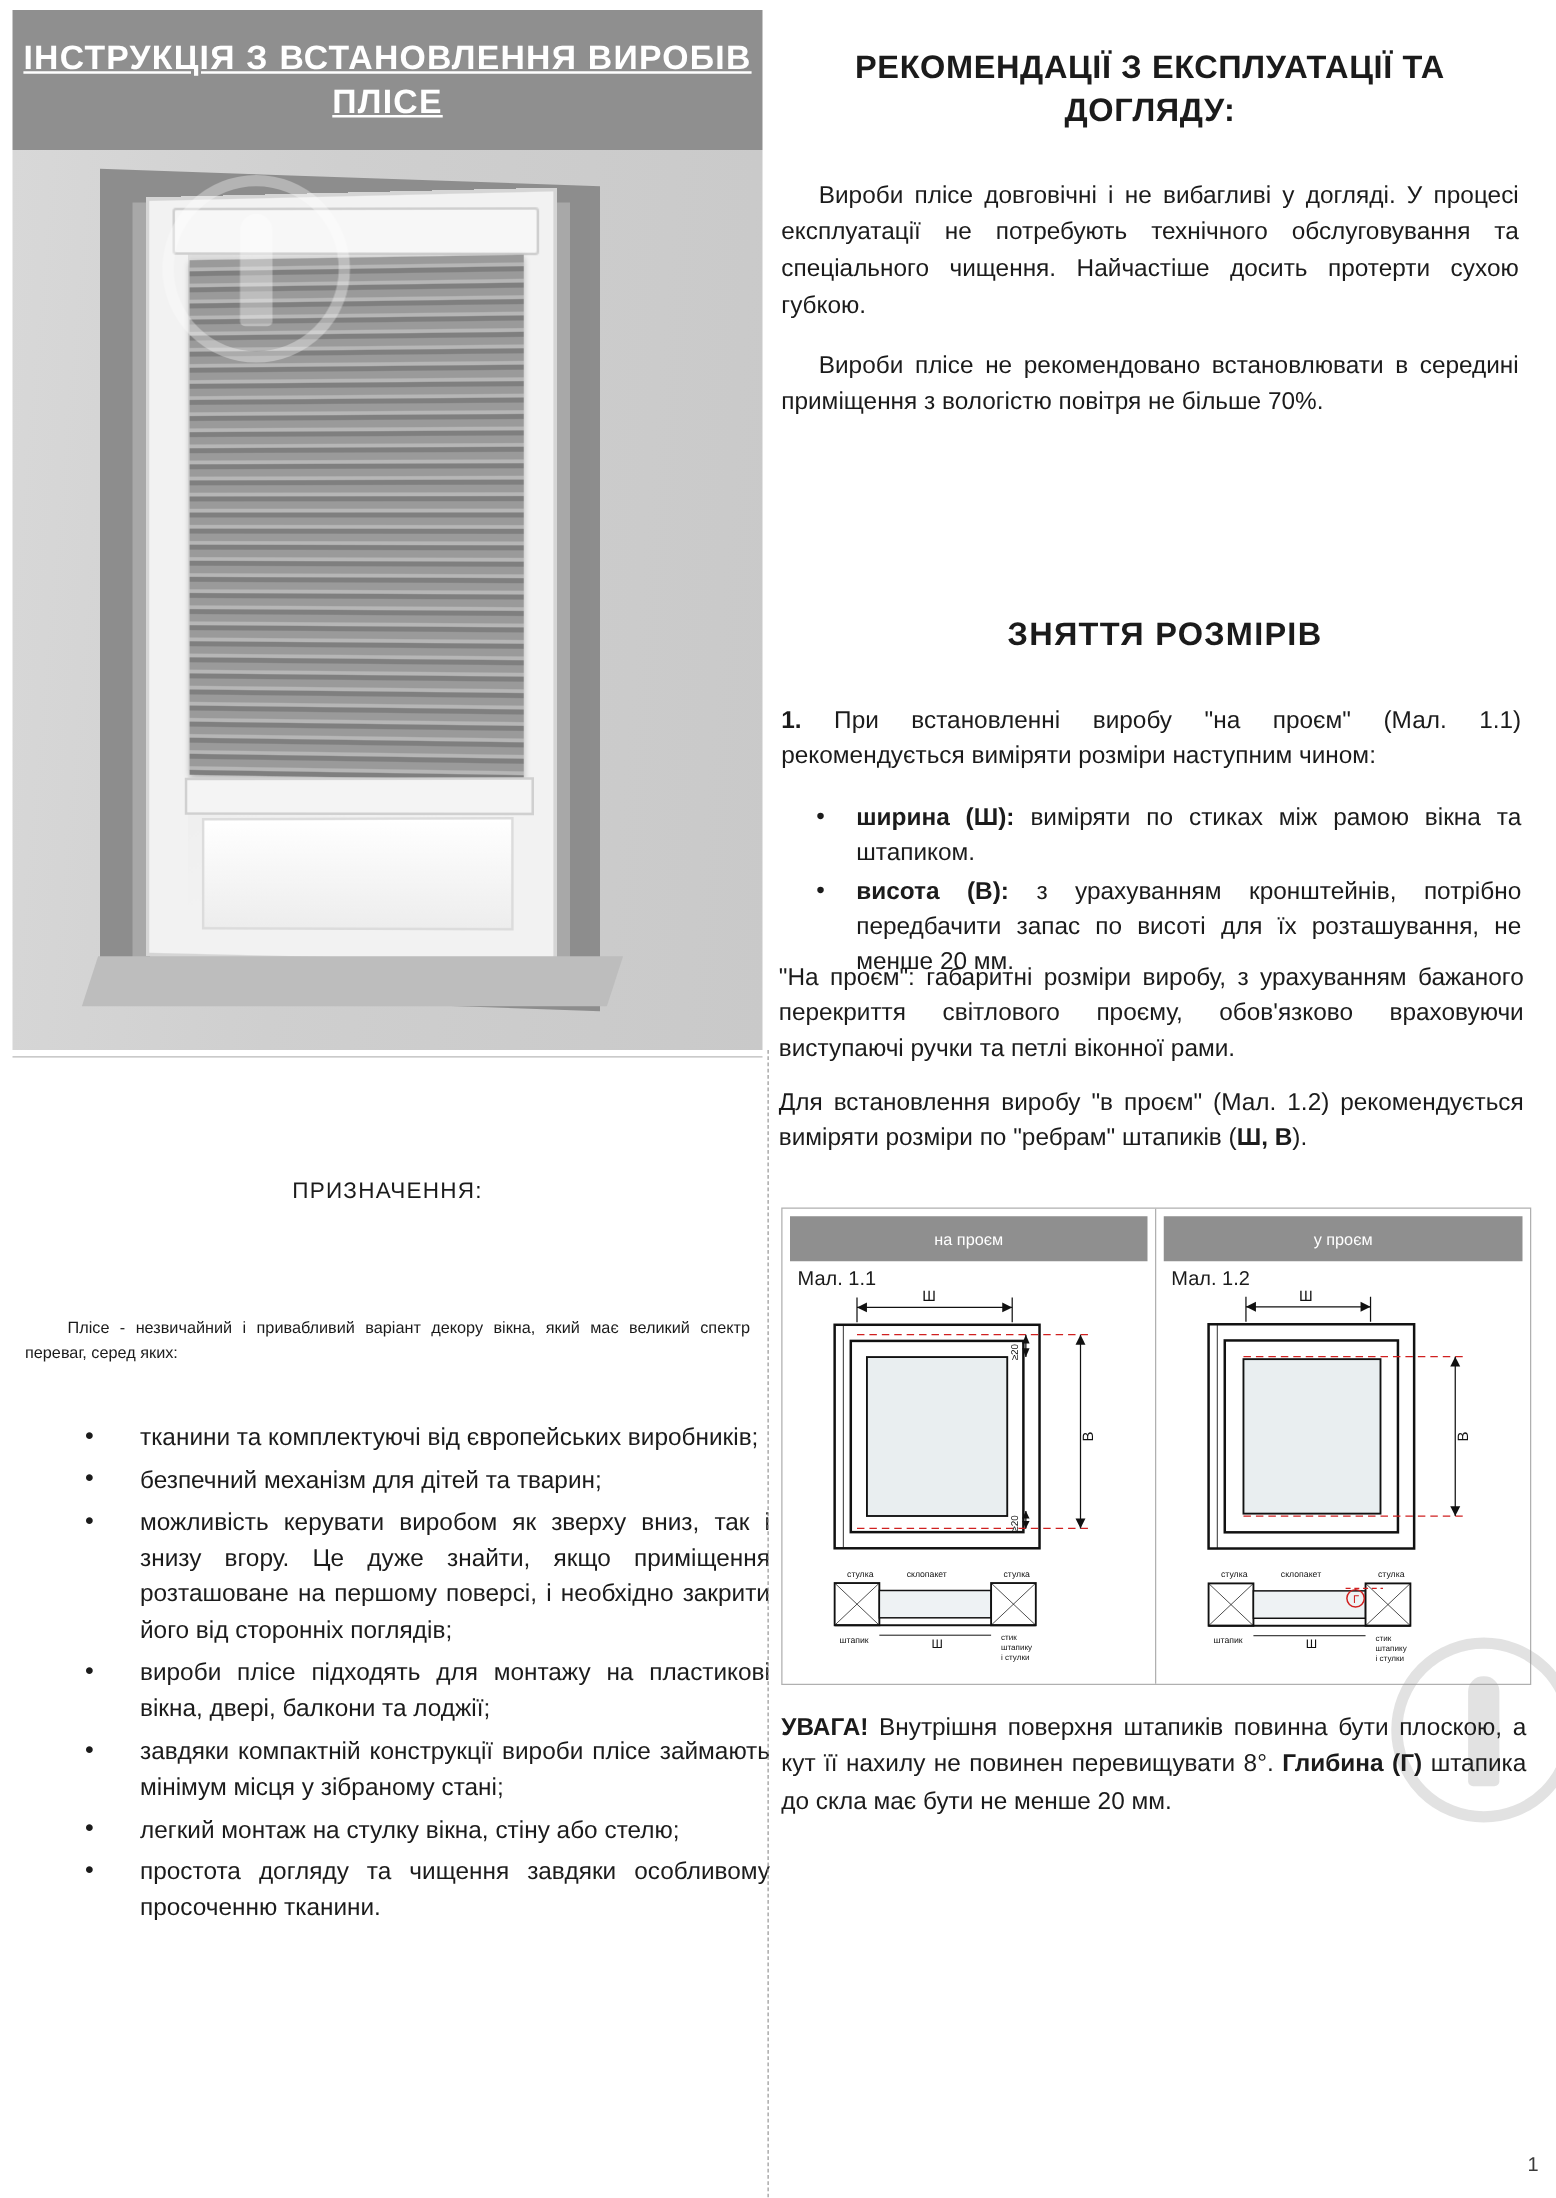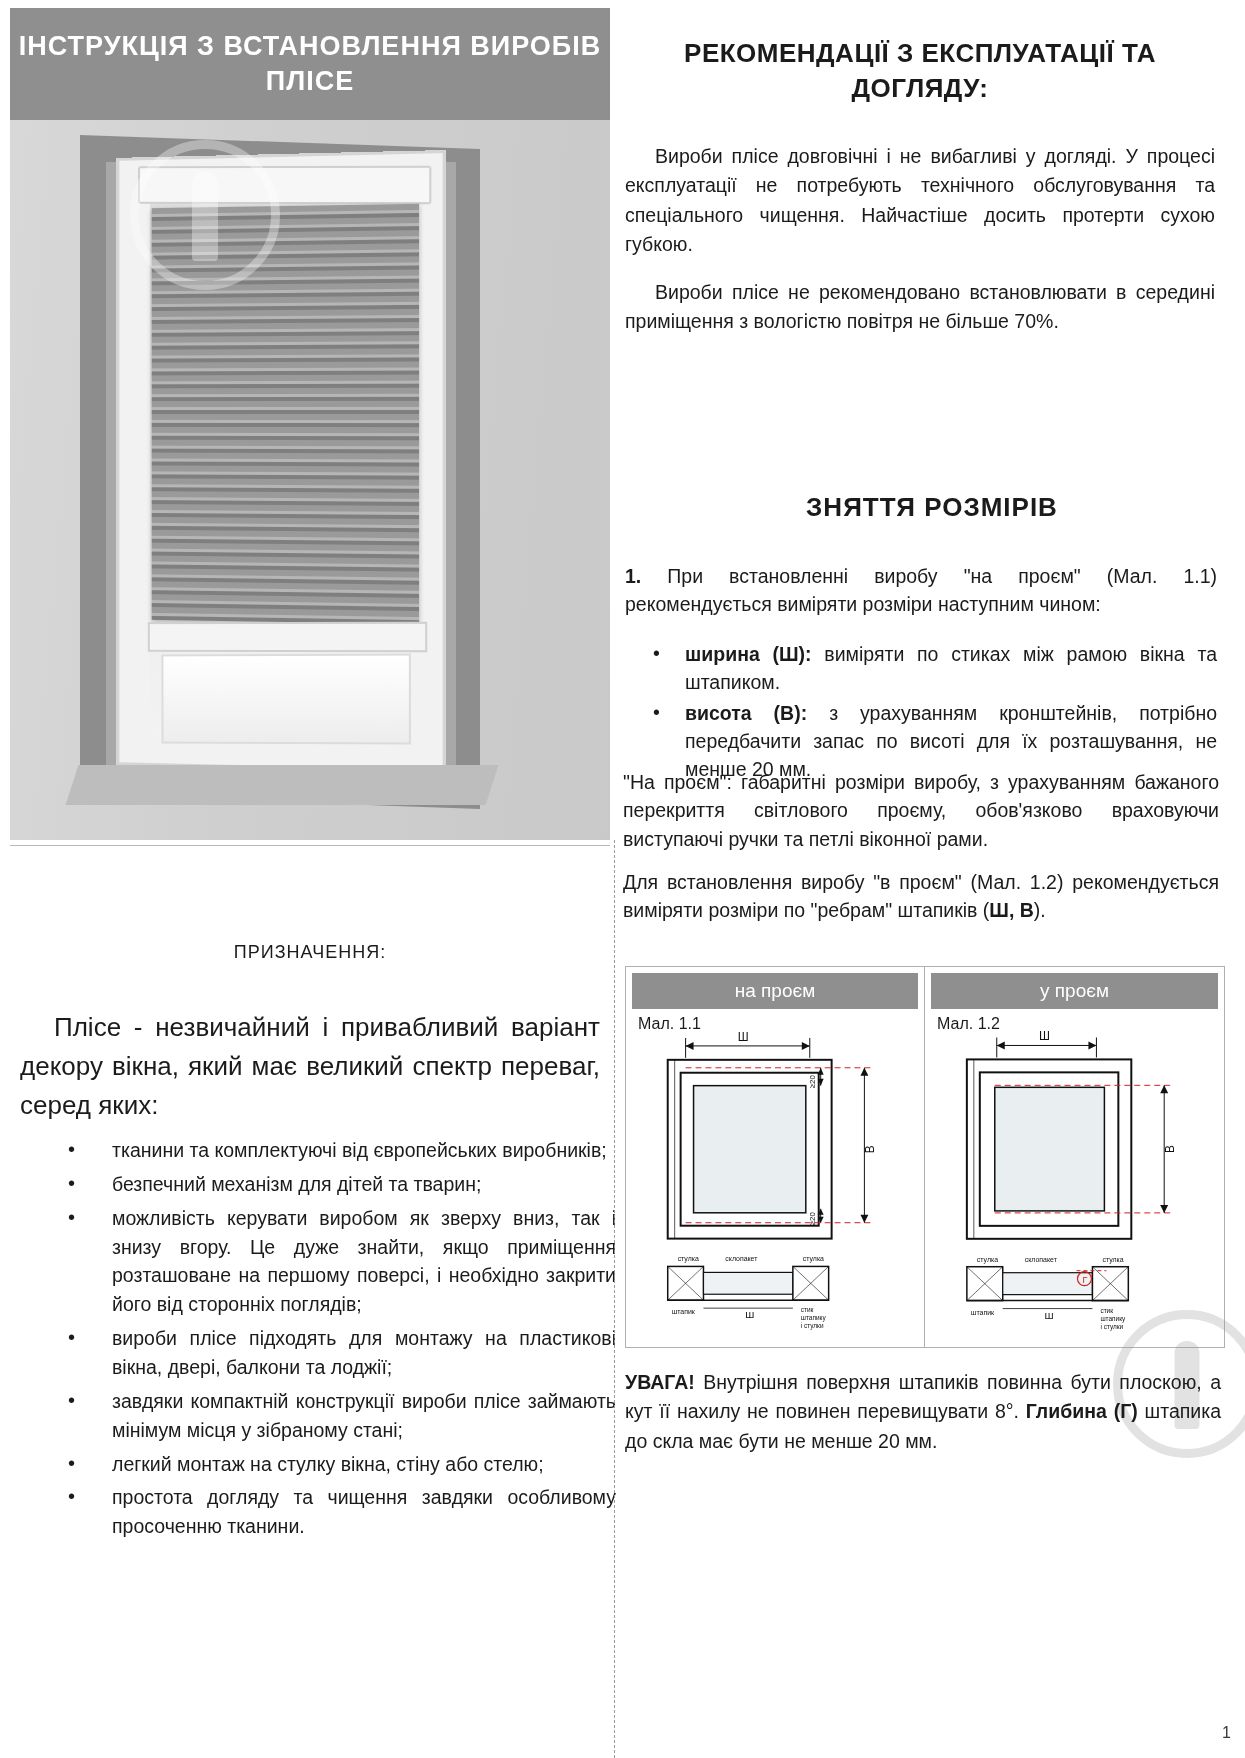--- a/index.html
+++ b/index.html
@@ -36,20 +36,21 @@
     display: flex;
     align-items: center;
     justify-content: center;
     text-align: center;
   }
   #left-header .title {
     font-size: 27px;
     font-weight: bold;
     letter-spacing: 1px;
     line-height: 1.3;
+    text-decoration: underline;
   }
 
   #window-photo {
     position: absolute;
     left: 10px;
     top: 120px;
     width: 600px;
     height: 720px;
     background: linear-gradient(95deg,#d8d8d8 0%, #cfcfcf 40%, #c9c9c9 100%);
     overflow: hidden;
@@ -164,23 +165,23 @@
     width: 600px;
     text-align: center;
     font-size: 18px;
     font-weight: normal;
     letter-spacing: 1px;
   }
 
   #purpose-intro {
     position: absolute;
     left: 20px;
-    top: 1008px;
+    top: 1052px;
     width: 580px;
-    font-size: 26px;
+    font-size: 13px;
     line-height: 1.5;
     text-align: justify;
     text-indent: 34px;
   }
 
   #purpose-list {
     position: absolute;
     left: 24px;
     top: 1120px;
     width: 576px;
@@ -315,21 +316,21 @@
   .diagram-cell {
     width: 50%;
     position: relative;
     box-sizing: border-box;
   }
   .diagram-cell:first-child { border-right: 1px solid #b0b0b0; }
   .diagram-head {
     height: 36px;
     background: #8f8f8f;
     color: #fff;
-    font-size: 19px;
+    font-size: 13px;
     display: flex;
     align-items: center;
     justify-content: center;
     margin: 6px;
   }
   .diagram-label {
     position: absolute;
     left: 12px;
     top: 48px;
     font-size: 16px;

